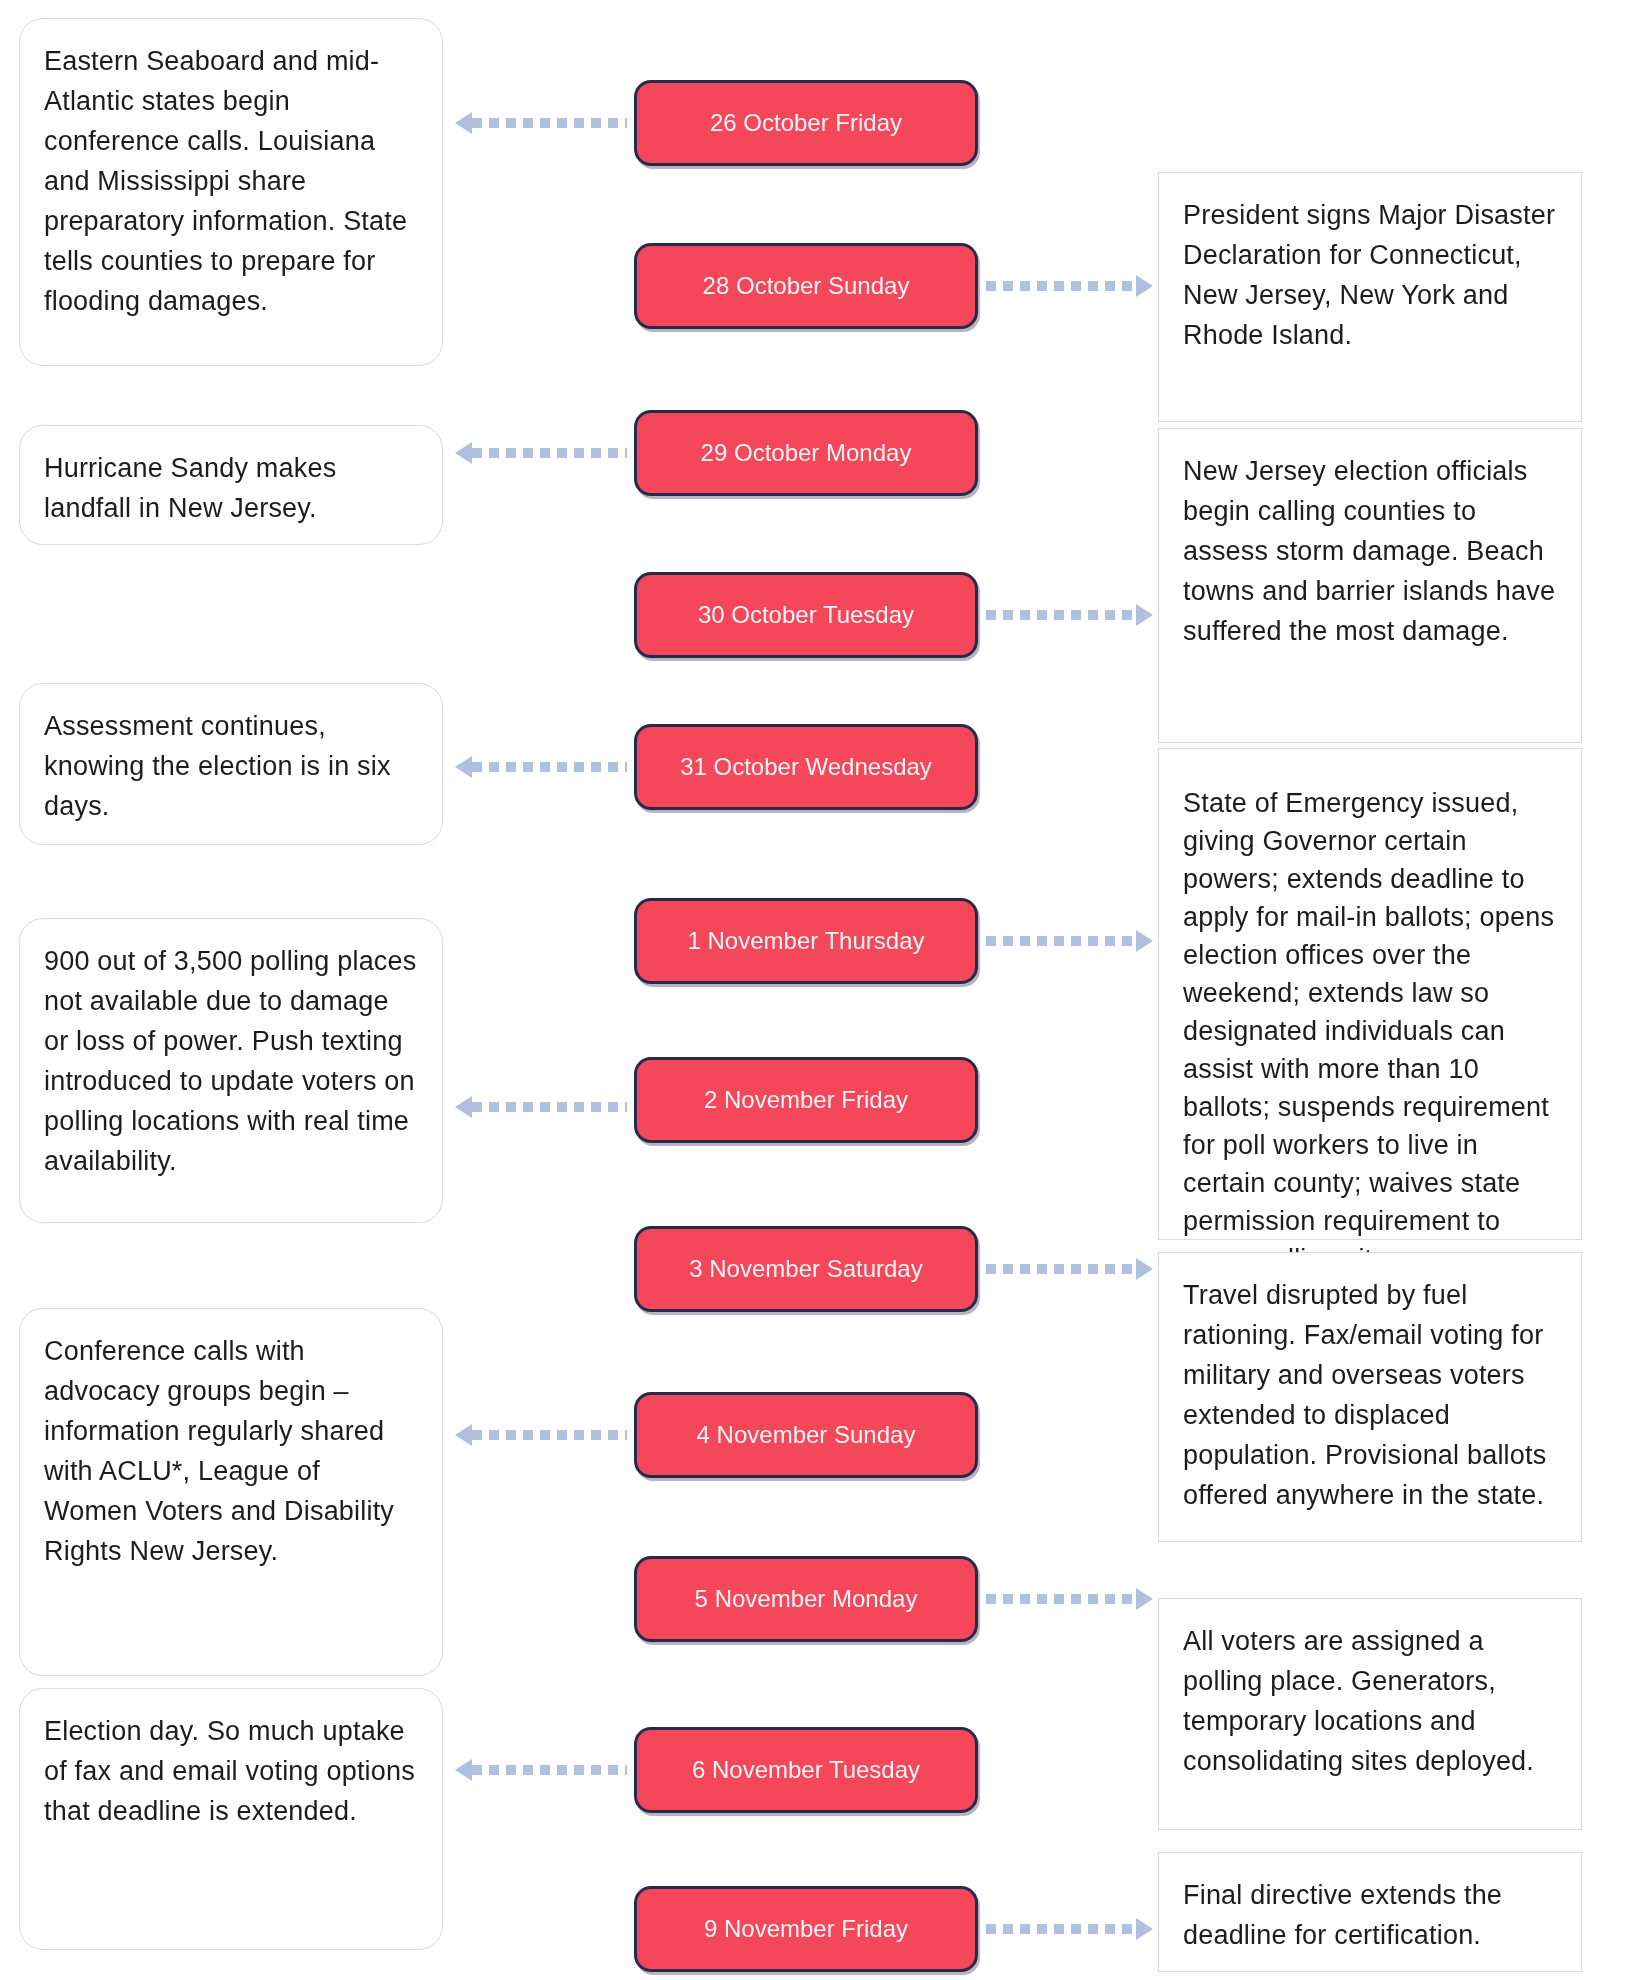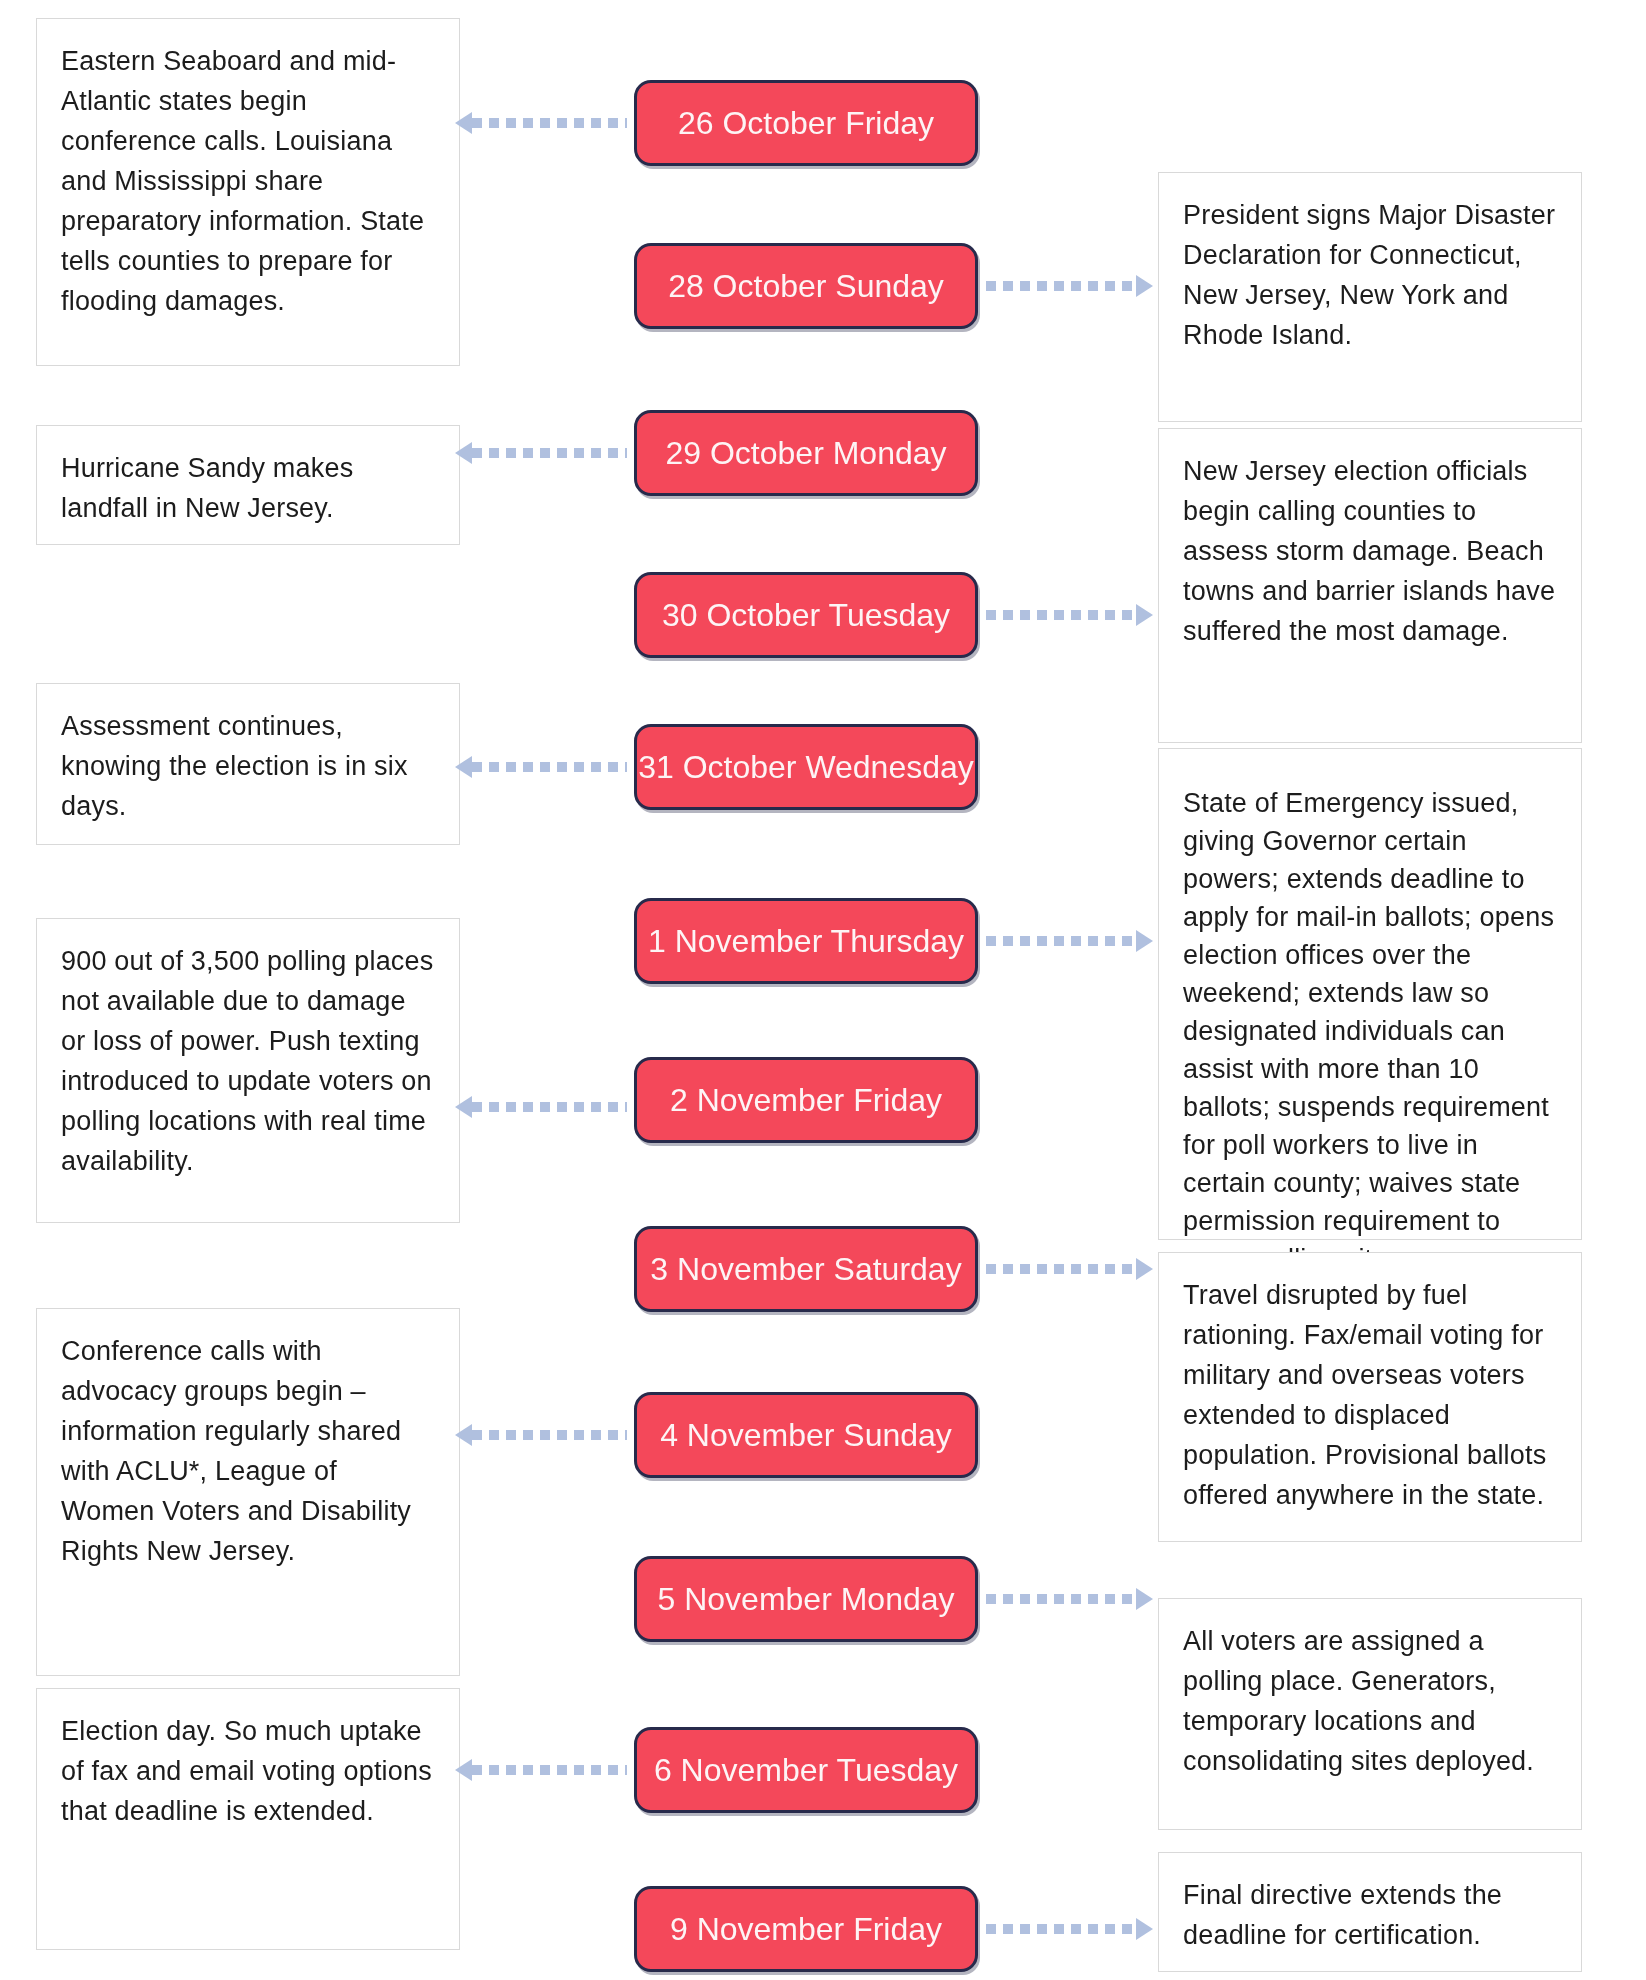--- a/index.html
+++ b/index.html
@@ -22,36 +22,36 @@
   .note{
     position:absolute;
     box-sizing:border-box;
     border:1px solid var(--note-border);
     background:#ffffff;
     padding:22px 24px;
     font-size:27px;
     line-height:40px;
     letter-spacing:0.2px;
   }
-  .note.left-col{left:36px;width:424px;}
+  .note.left-col{left:19px;width:424px;border-radius:24px;}
   .note.right-col{left:1158px;width:424px;}
   .note.dense{line-height:38px;padding:35px 24px;}
   .date-box{
     position:absolute;
     left:634px;width:344px;height:86px;
     box-sizing:border-box;
     background:var(--date-fill);
     border:3px solid var(--date-border);
     border-radius:17px;
     display:flex;align-items:center;justify-content:center;
     box-shadow:2px 3px 0 rgba(39,42,75,0.35);
   }
   .date-box span{
     color:var(--date-text);
-    font-size:32px;
+    font-size:24px;
     white-space:nowrap;
   }
   .arrow{
     position:absolute;
     height:22px;
     display:flex;align-items:center;
   }
   .arrow.to-left{left:455px;width:172px;}
   .arrow.to-right{left:986px;width:167px;}
   .dots{

